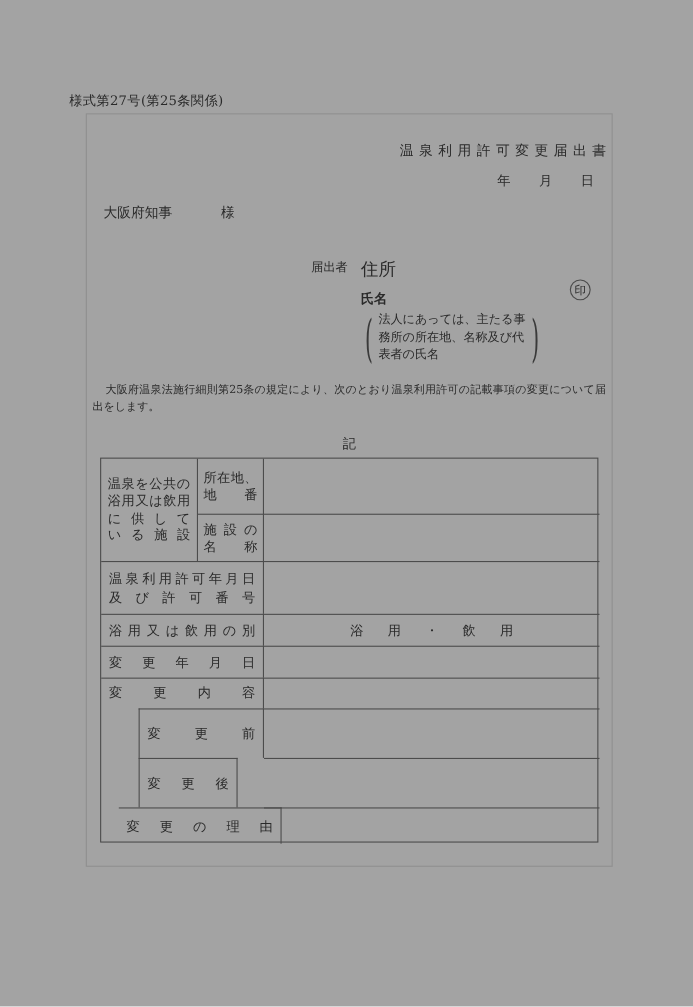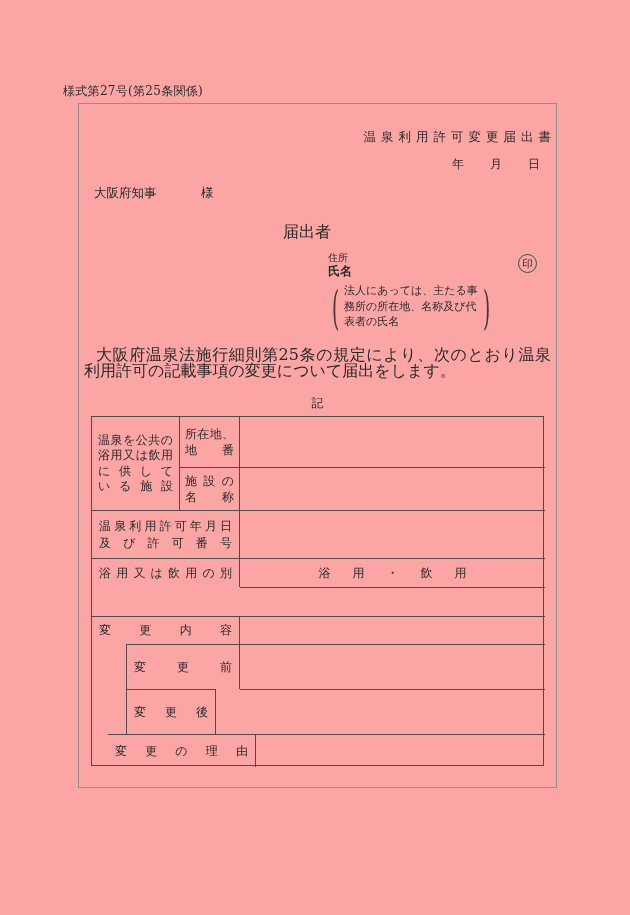--- a/index.html
+++ b/index.html
@@ -1,44 +1,44 @@
 <!DOCTYPE html>
 <html><head>
 <meta charset="utf-8">
 <style>
   html,body{margin:0;padding:0;background:#ffffff;}
   .page{
-    position:relative;width:630px;height:915px;background:#fca5a5;
+    position:relative;width:630px;height:915px;background:#a3a3a3;
     font-family:"DejaVu Serif","Liberation Serif",serif;color:#2a2a2a;
     overflow:hidden;
   }
   .abs{position:absolute;}
   #form-number{left:63px;top:83px;font-size:12px;letter-spacing:0.3px;}
   #frame{
     left:78px;top:103px;width:479px;height:685px;
     border:1px solid #8f8f8f;box-sizing:border-box;
   }
   #form-title{left:0;top:25px;width:100%;text-align:right;font-size:12.5px;letter-spacing:5px;text-indent:5px;}
   #date-line{top:52px;right:16px;display:flex;gap:26px;font-size:12px;}
   #addressee{left:15px;top:81px;font-size:12.5px;}
   #addressee-honorific{left:122px;top:81px;font-size:12.5px;}
-  #notifier-label{left:204px;top:118px;font-size:16px;}
-  #address-label{left:249px;top:147px;font-size:10px;}
+  #notifier-label{left:204px;top:131px;font-size:11px;}
+  #address-label{left:249px;top:131px;font-size:16px;}
   #name-label{left:249px;top:159px;font-size:12px;font-weight:bold;}
   #seal{
     left:439px;top:150px;width:19px;height:19px;border:1px solid #4a4a4a;border-radius:50%;
     display:flex;align-items:center;justify-content:center;font-size:10.5px;box-sizing:border-box;
   }
   #corporate-note{left:251px;top:177px;display:flex;align-items:stretch;}
   .paren{
     width:11px;display:flex;align-items:center;justify-content:center;
     font-size:46px;font-weight:300;color:#3a3a3a;transform:scaleX(0.4);overflow:visible;
   }
   .note-lines{font-size:11px;line-height:15.5px;padding:2px 3px;}
-  #declaration{left:5px;top:243px;width:467px;font-size:16px;line-height:16px;text-indent:12px;text-align:justify;}
+  #declaration{left:5px;top:243px;width:467px;font-size:10px;line-height:16px;text-indent:12px;text-align:justify;}
   #record-heading{left:0;top:291px;width:100%;text-align:center;font-size:12px;}
 
   
   #main-table{
     left:12px;top:312px;width:453px;height:350px;
     border:1px solid #4c4c4c;box-sizing:border-box;font-size:12px;
   }
   .cell{
     position:absolute;box-sizing:border-box;
     display:flex;flex-direction:column;justify-content:center;
@@ -140,20 +140,23 @@
       </div>
       <div class="cell bt" id="c-permit-value"></div>
 
       <div class="cell bt" id="c-usage-value">
         <div>浴用・飲用</div>
       </div>
       <div class="cell bt br" id="c-usage-label">
         <div class="jline">浴用又は飲用の別</div>
       </div>
 
+      <div class="cell bt br" id="c-chgdate-label">
+        <div class="jline">変更年月日</div>
+      </div>
       <div class="cell bt" id="c-chgdate-value"></div>
 
       <div class="cell bt br" id="c-chgdet-label">
         <div class="jline">変更内容</div>
       </div>
       <div class="cell bt" id="c-chgdet-value"></div>
 
       <div class="cell bt bl br" id="c-before-label">
         <div class="jline">変更前</div>
       </div>

